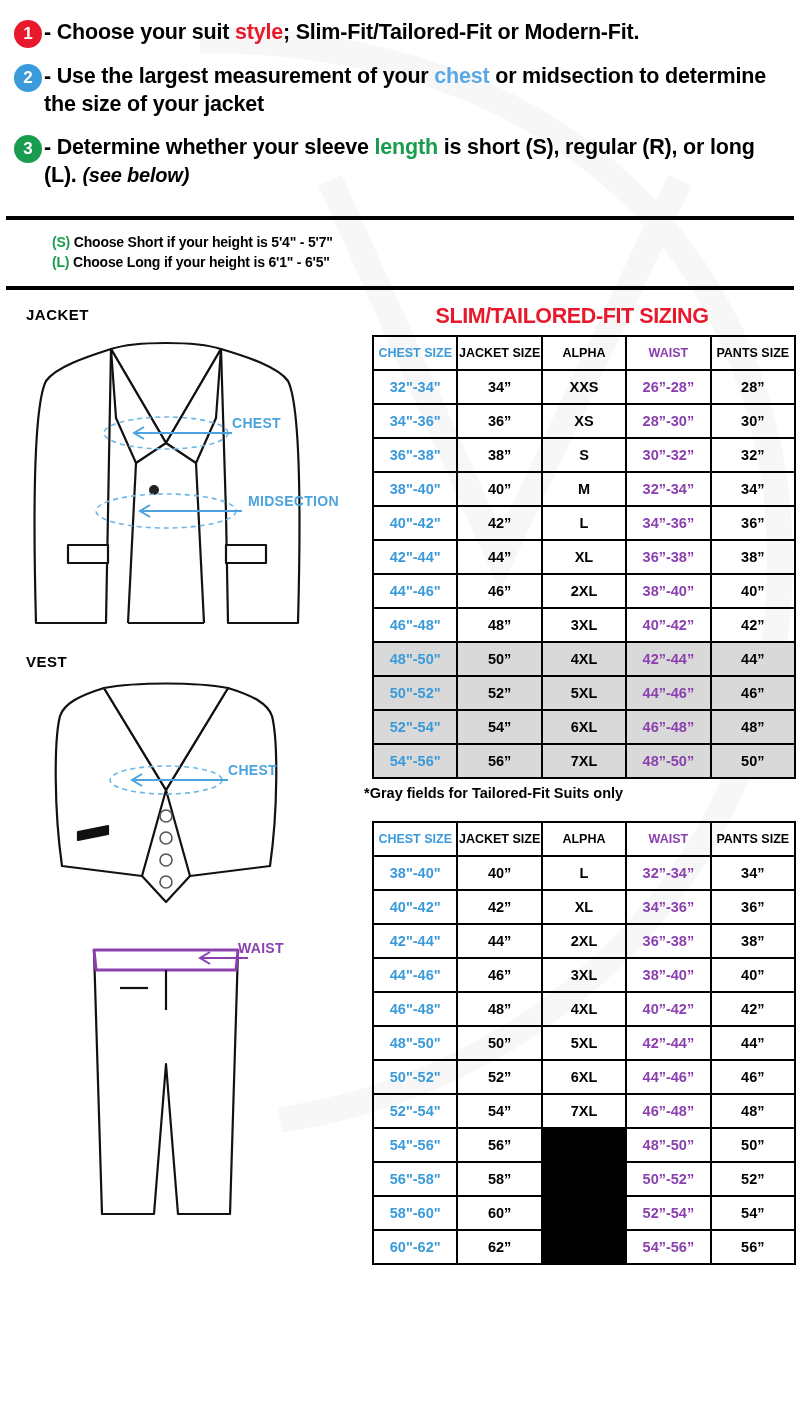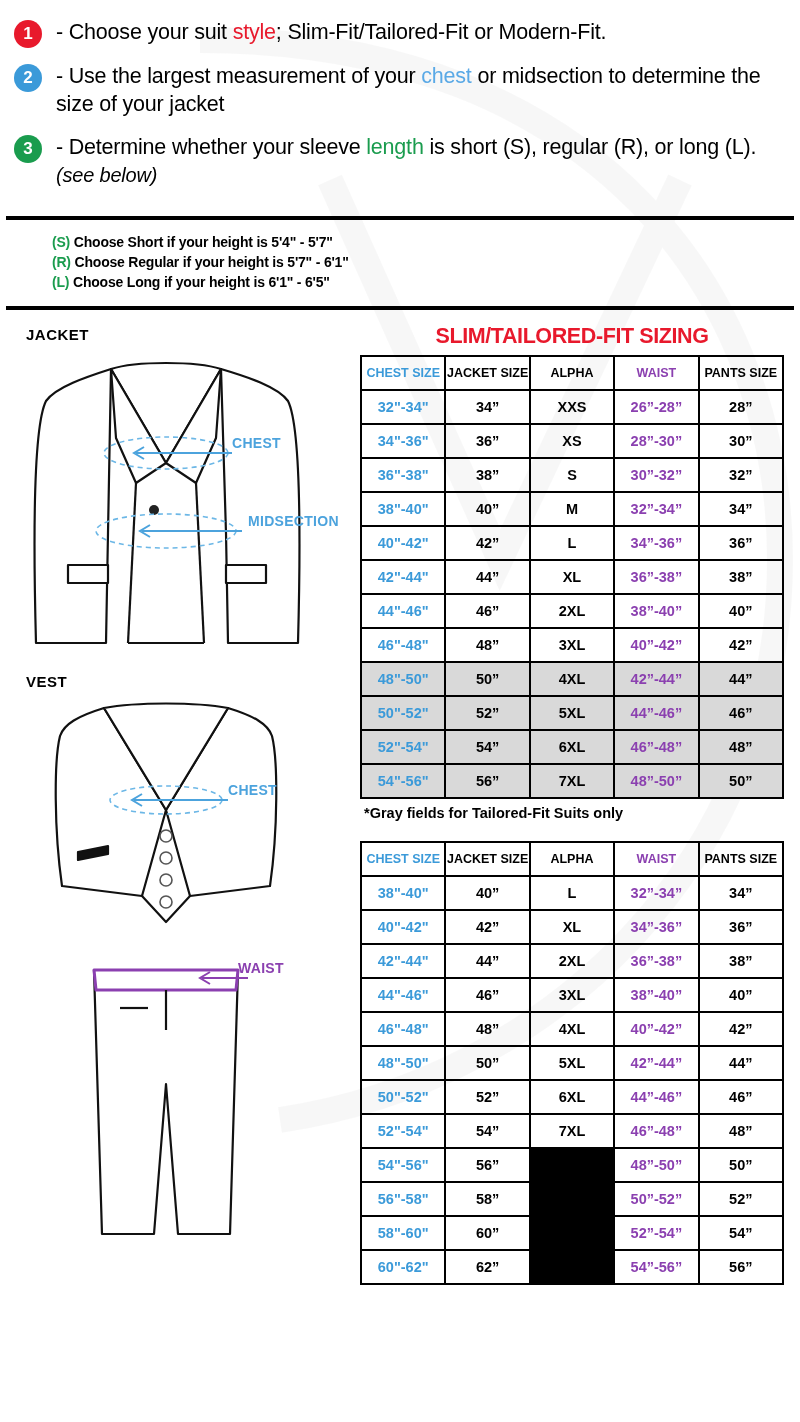--- a/index.html
+++ b/index.html
@@ -28,23 +28,23 @@
   .badge{
     width:28px;height:28px;border-radius:50%;
     color:#fff;font-weight:bold;font-size:17px;
     display:flex;align-items:center;justify-content:center;
     flex:0 0 28px;margin-top:2px;
   }
   .badge-1{background:#e8192c;}
   .badge-2{background:#3b9ad9;}
   .badge-3{background:#1a9c4e;}
   .ins-text{
-    margin-left:14px;
+    margin-left:2px;
     font-size:21.5px;
-    font-weight:normal;
+    font-weight:bold;
     line-height:1.32;
     letter-spacing:-0.2px;
   }
   .red{color:#e8192c;}
   .blue{color:#5aa9e6;}
   .green{color:#1a9c4e;}
   .ital{font-style:italic;font-size:20px;}
 
   .rule{height:4px;background:#000;margin:8px 6px 10px 6px;}
 
@@ -72,20 +72,21 @@
 
   
   .tbl-title{
     font-size:21.5px;font-weight:bold;color:#e8192c;
     text-align:center;letter-spacing:-0.4px;margin:4px 0 6px 0;
   }
   table{
     border-collapse:collapse;
     width:100%;
     table-layout:fixed;
+    margin-left:12px;
   }
   th,td{
     border:2px solid #000;
     text-align:center;
     font-weight:bold;
     padding:5px 0 5px 0;
     font-size:14.5px;
     height:22px;
   }
   th{font-size:12.5px;line-height:1.05;}
@@ -133,24 +134,20 @@
       </div>
     </div>
   </div>
 
   <div class="rule"></div>
 
   <div class="heights">
     <div class="h-row">
       <span class="h-key">(S)</span>
       <span>Choose Short if your height is 5'4" - 5'7"</span>
-    </div>
-    <div class="h-row">
-      <span class="h-key">(R)</span>
-      <span>Choose Regular if your height is  5'7" - 6'1"</span>
     </div>
     <div class="h-row">
       <span class="h-key">(L)</span>
       <span>Choose Long if your height is  6'1" - 6'5"</span>
     </div>
   </div>
 
   <div class="rule"></div>
 
   <div class="content">

